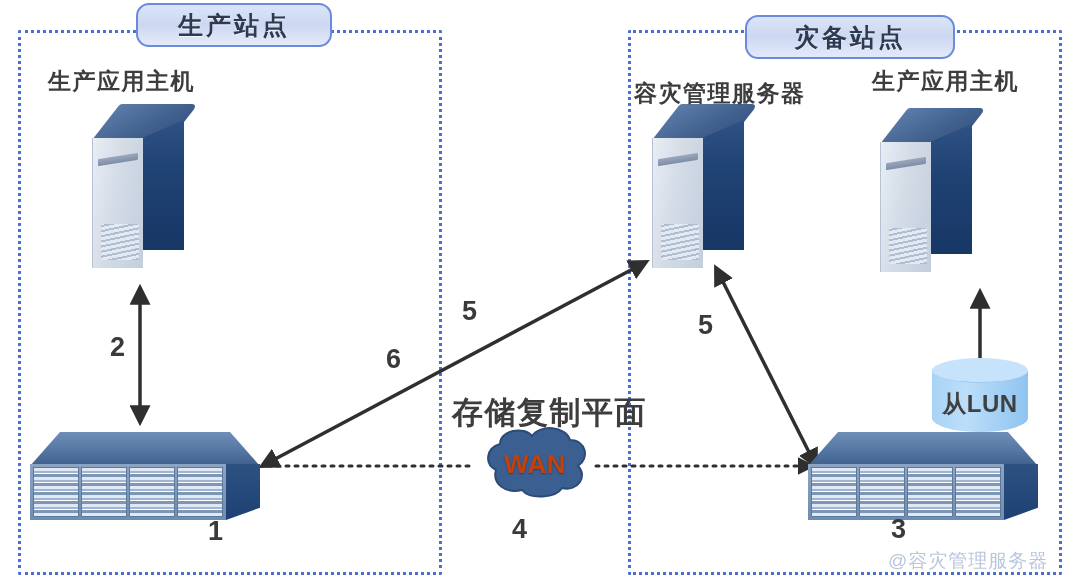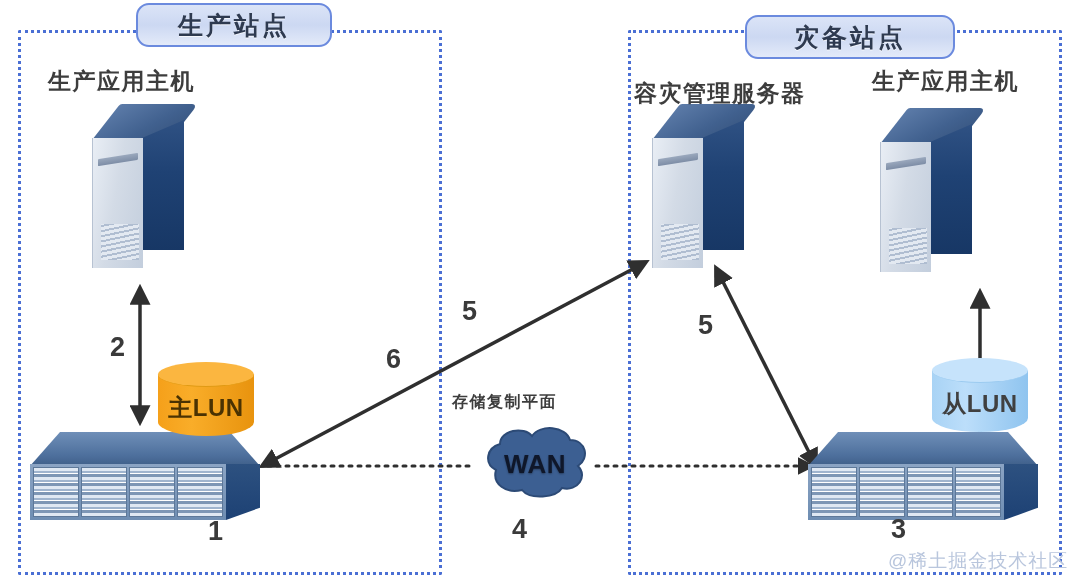--- a/index.html
+++ b/index.html
@@ -180,32 +180,32 @@
   #wan-cloud {
     position: absolute;
     left: 478px; top: 432px;
     width: 114px; height: 62px;
     z-index: 5;
   }
   #wan-cloud .label {
     position: absolute;
     left: 0; top: 17px; width: 114px;
     text-align: center;
-    color: #0f172a;
+    color: #c2410c;
     font-size: 26px;
     font-weight: 700;
     letter-spacing: .5px;
     text-shadow: 0 1px 2px rgba(0,0,0,.35);
   }
 
   
   .plain-label {
     position: absolute;
     color: #3d3d3d;
-    font-size: 16px;
+    font-size: 31px;
     font-weight: 700;
     letter-spacing: 1.5px;
     white-space: nowrap;
     z-index: 5;
   }
   #lbl-replication-plane { left: 452px; top: 392px; }
 
   .step-num {
     position: absolute;
     color: #3a3a3a;
@@ -341,25 +341,20 @@
     <div class="lid"></div>
     <div class="face">
       <div class="bay"></div>
       <div class="bay"></div>
       <div class="bay"></div>
       <div class="bay"></div>
     </div>
     <div class="rside"></div>
   </div>
 
-  <div class="lun" id="lun-primary">
-    <div class="body"></div>
-    <div class="cap"></div>
-    <div class="txt">主LUN</div>
-  </div>
 
   <div class="lun" id="lun-secondary">
     <div class="body"></div>
     <div class="cap"></div>
     <div class="txt">从LUN</div>
   </div>
 
   <div id="wan-cloud">
     <div class="label">WAN</div>
   </div>
@@ -367,15 +362,15 @@
   <div class="plain-label" id="lbl-replication-plane">存储复制平面</div>
 
   <div class="step-num" id="n1">1</div>
   <div class="step-num" id="n2">2</div>
   <div class="step-num" id="n3">3</div>
   <div class="step-num" id="n4">4</div>
   <div class="step-num" id="n5a">5</div>
   <div class="step-num" id="n5b">5</div>
   <div class="step-num" id="n6">6</div>
 
-  <div id="watermark">@稀土掘金技术社区</div>
+  <div id="watermark">@容灾管理服务器</div>
 
 </div>
 
 </body></html>

